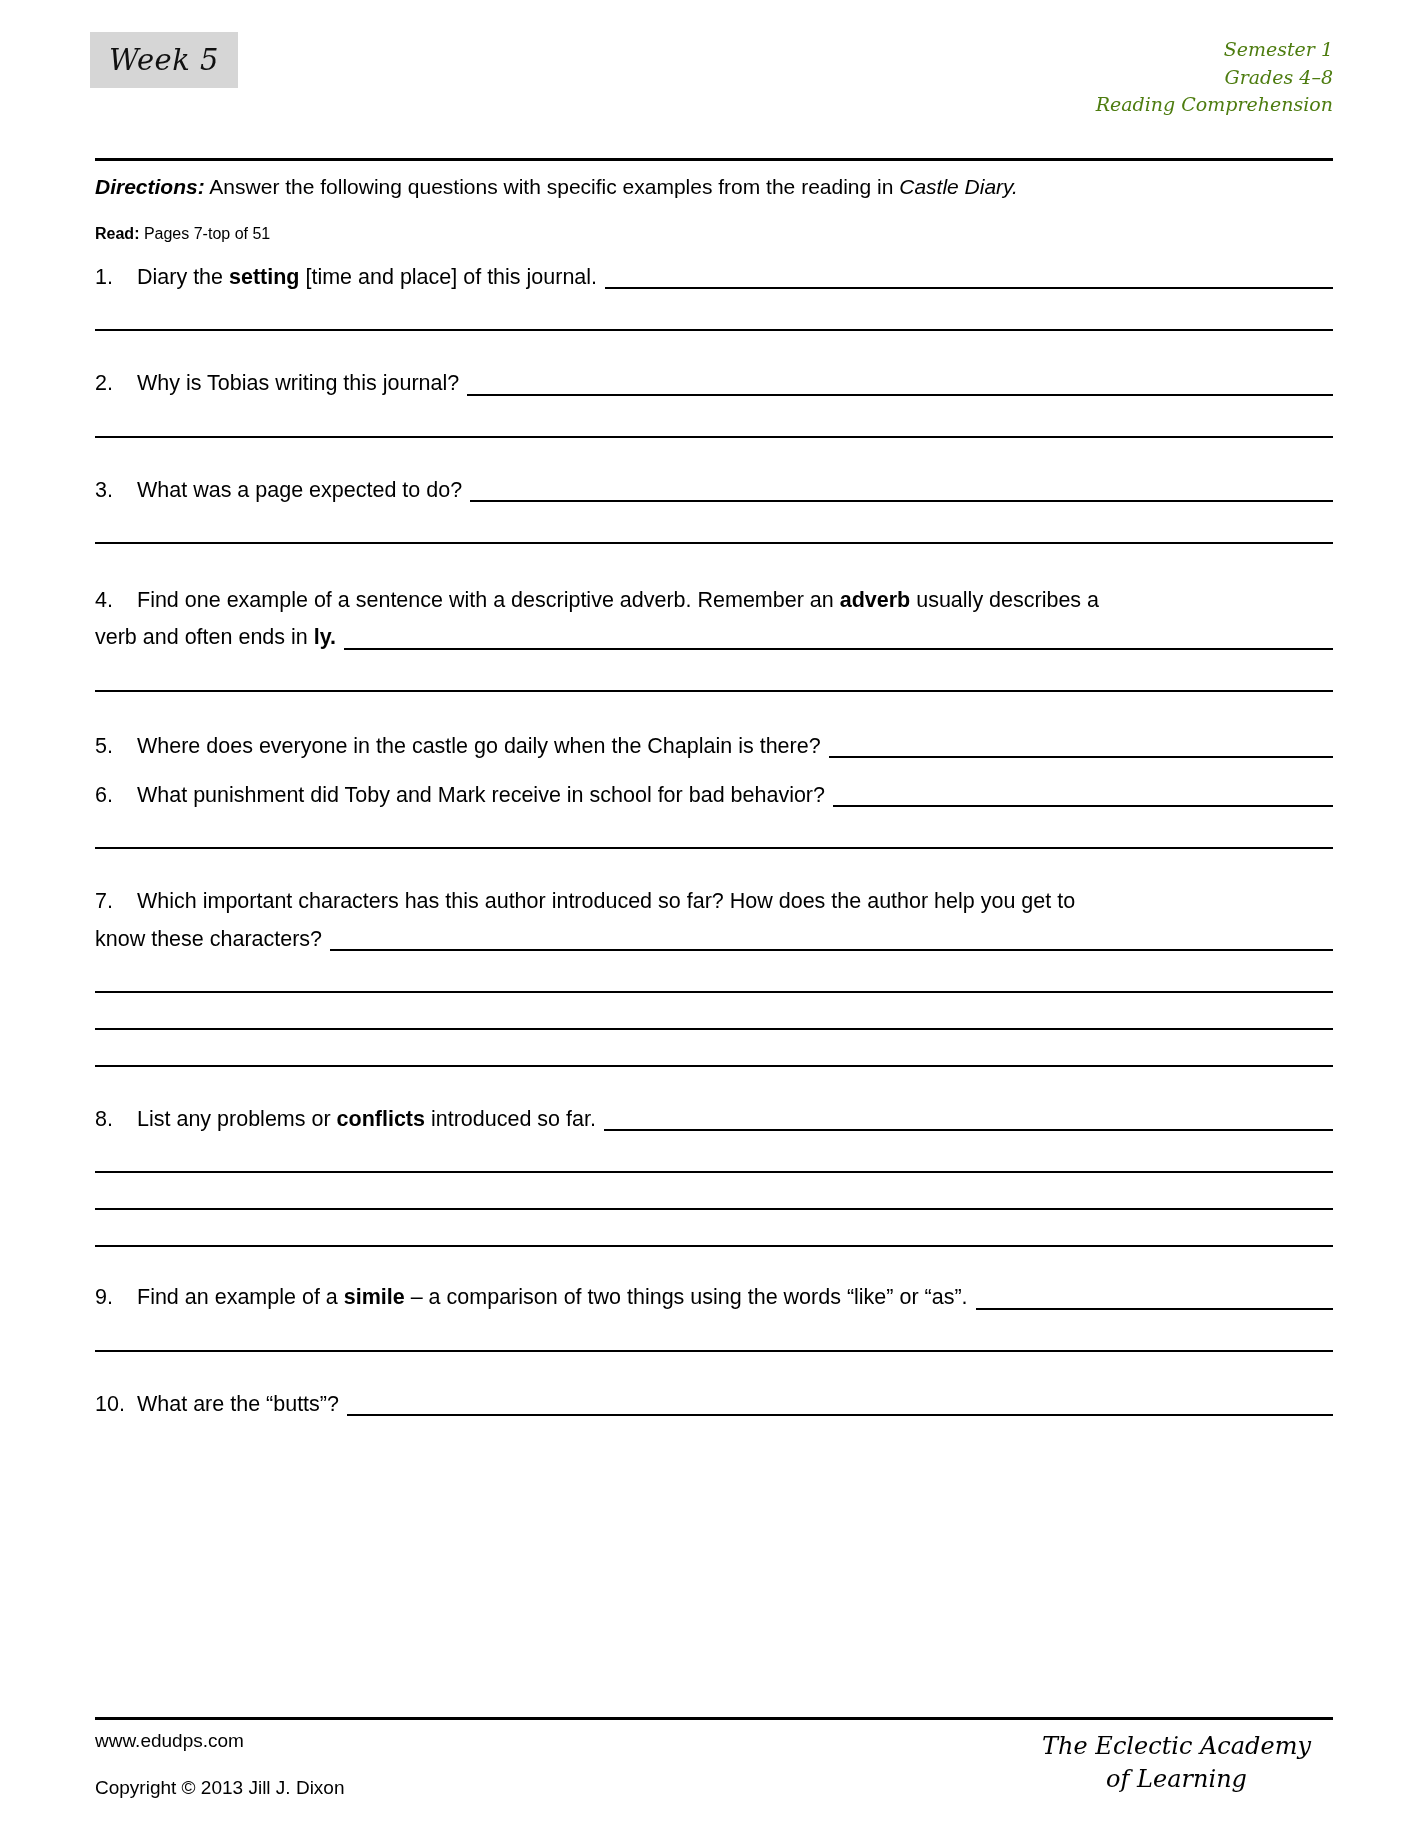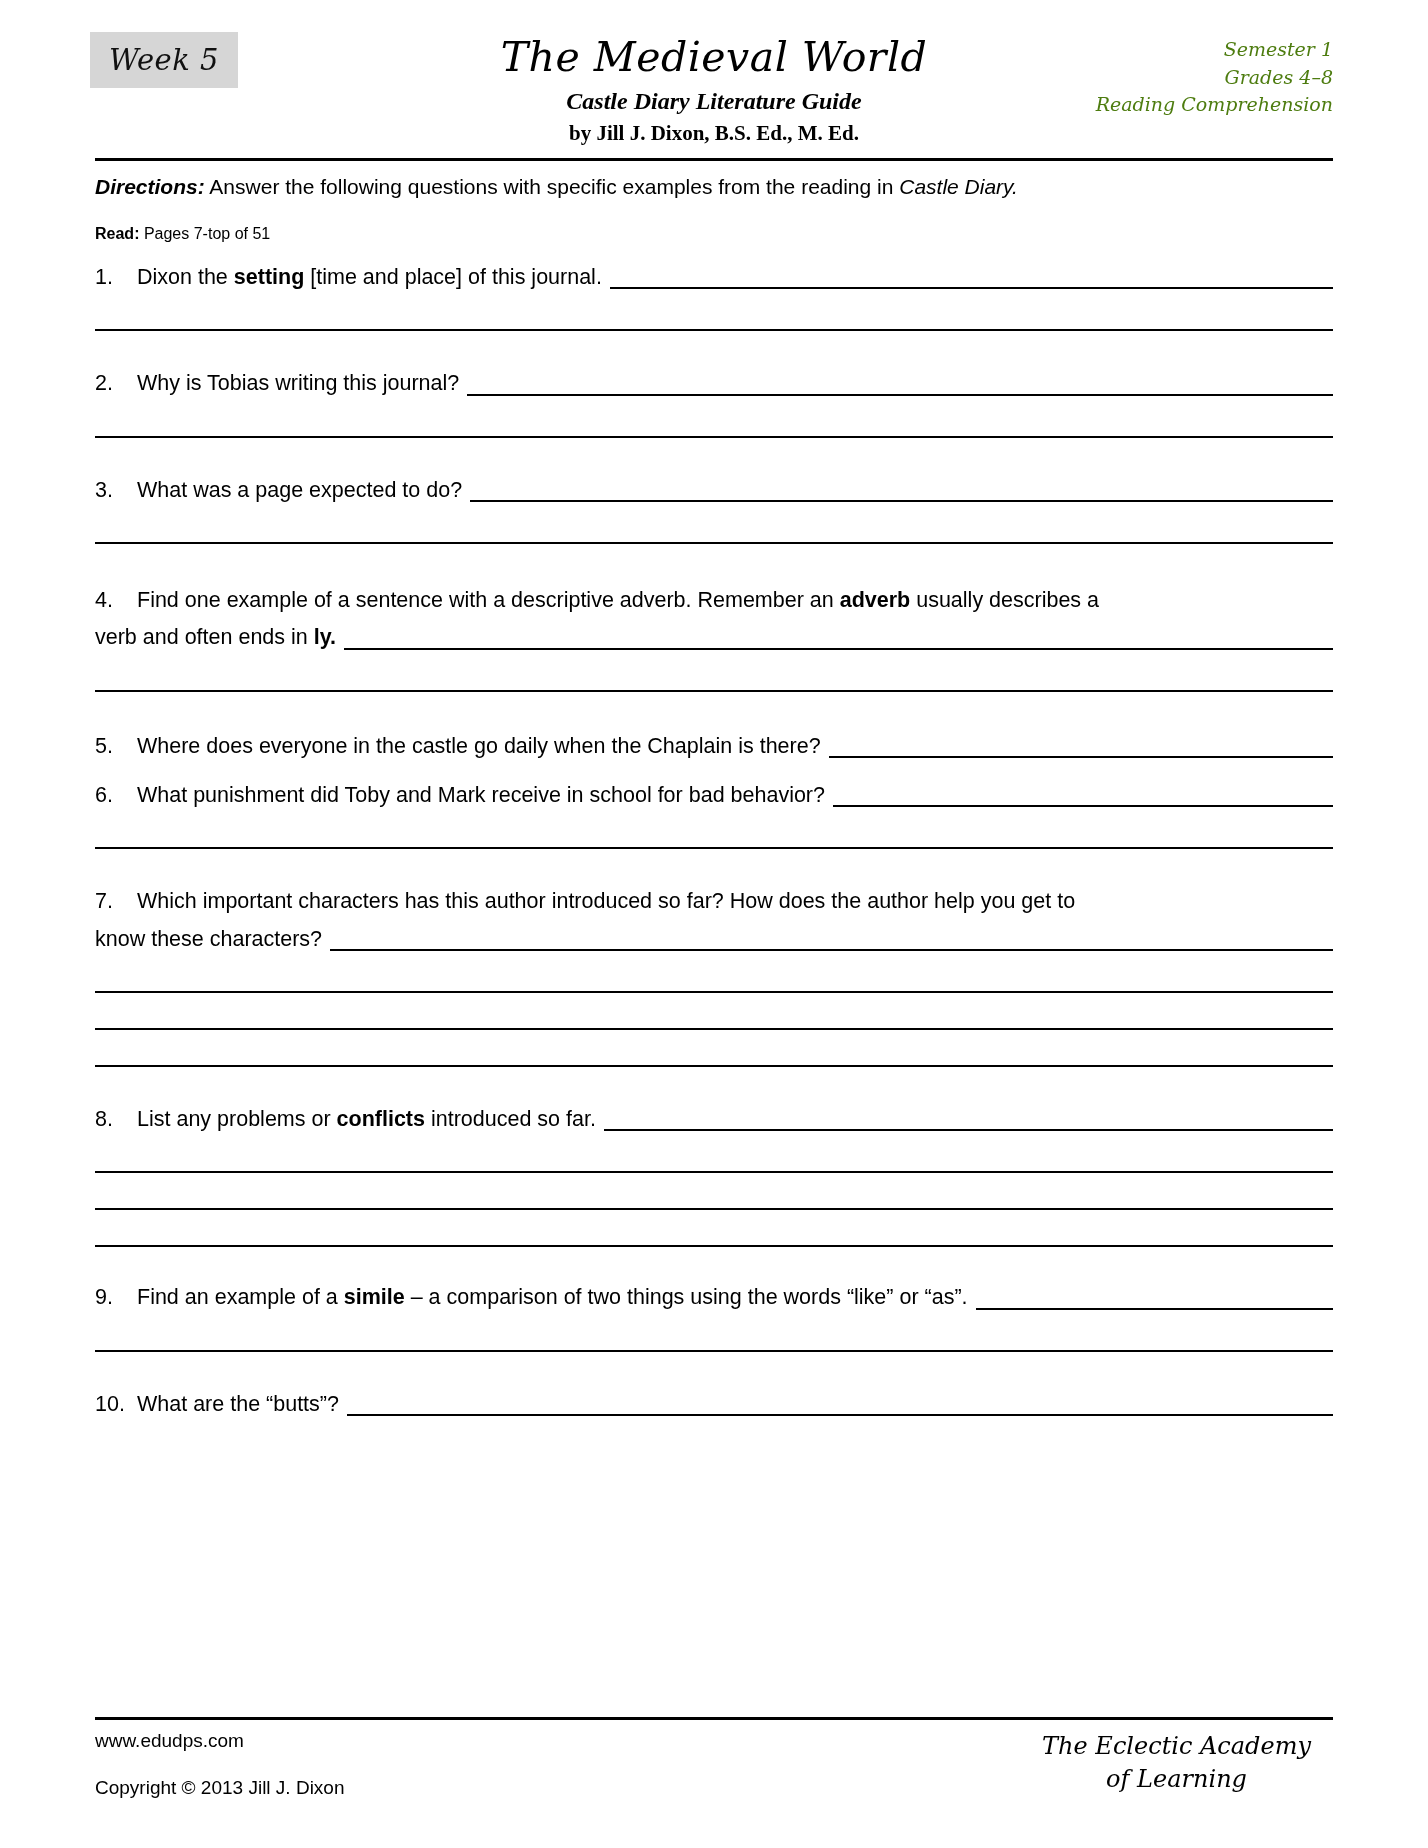--- a/index.html
+++ b/index.html
@@ -190,25 +190,20 @@
 </style>
 </head>
 <body>
 
 <div class="page">
 
   <div class="header">
     <div class="week-badge">
       <span>Week 5</span>
     </div>
-    <div class="title-block">
-      <div class="main-title">The Medieval World</div>
-      <div class="sub-title">Castle Diary Literature Guide</div>
-      <div class="by-line">by Jill J. Dixon, B.S. Ed., M. Ed.</div>
-    </div>
     <div class="meta-block">
       <div>Semester 1</div>
       <div>Grades 4–8</div>
       <div>Reading Comprehension</div>
     </div>
   </div>
 
   <div class="rule-top"></div>
 
   <div class="content">
@@ -219,21 +214,21 @@
     </div>
 
     <div class="read-line">
       <b>Read:</b><span> Pages 7-top of 51</span>
     </div>
 
     <div class="spacer-16"></div>
     <div class="q">
       <div class="q-row">
         <span class="q-num" style="width:42px">1.</span>
-        <span class="q-text"><span>Dixon the </span><b>setting</b><span> [time and place] of this journal.</span></span>
+        <span class="q-text"><span>Diary the </span><b>setting</b><span> [time and place] of this journal.</span></span>
         <span class="q-fill"></span>
       </div>
       <div style="height:34px"></div>
       <div class="answer-line"></div>
     </div>
 
     <div style="height:36px"></div>
     <div class="q">
       <div class="q-row">
         <span class="q-num" style="width:42px">2.</span>

